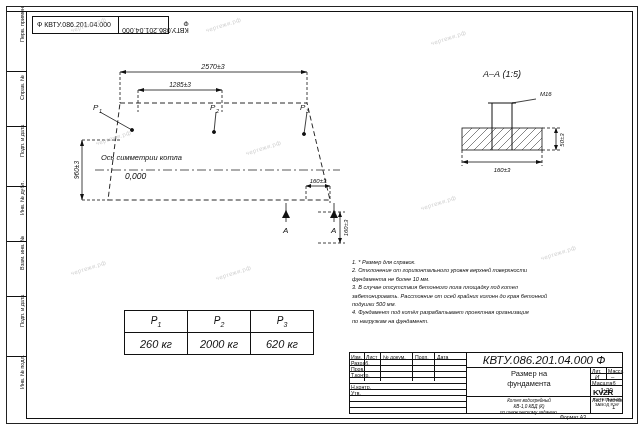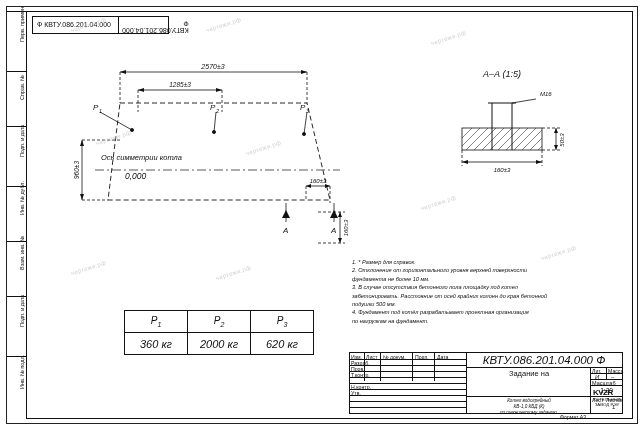--- a/index.html
+++ b/index.html
@@ -199,21 +199,21 @@
   <div class="wm" style="left:540px;top:250px;">чертежи.рф</div>
 
   <table id="ptable">
     <tbody>
         <tr>
       <td><span>P</span><span style="font-size:7px;vertical-align:sub;">1</span></td>
       <td><span>P</span><span style="font-size:7px;vertical-align:sub;">2</span></td>
       <td><span>P</span><span style="font-size:7px;vertical-align:sub;">3</span></td>
     </tr>
     <tr>
-      <td class="val">360 кг</td>
+      <td class="val">260 кг</td>
       <td class="val">2000 кг</td>
       <td class="val">620 кг</td>
     </tr>
   </tbody>
     </table>
 
   <div class="notes">
     <div>1. * Размер для справок.</div>
     <div>2. Отклонение от горизонтального уровня верхней поверхности</div>
     <div>фундамента не более 10 мм.</div>
@@ -257,21 +257,22 @@
     <div class="tbtxt" style="left:87px;top:1px;">Дата</div>
 
     <div class="tbtxt" style="left:1px;top:7px;">Разраб.</div>
     <div class="tbtxt" style="left:1px;top:13px;">Пров.</div>
     <div class="tbtxt" style="left:1px;top:19px;">Т.контр.</div>
     <div class="tbtxt" style="left:1px;top:31px;">Н.контр.</div>
     <div class="tbtxt" style="left:1px;top:37px;">Утв.</div>
 
     <div class="code">КВТУ.086.201.04.000 Ф</div>
     <div class="tname">
-      <div>Задание на</div>
+      <div>Размер на</div>
+      <div>фундамента</div>
     </div>
     <div class="tsub">
       <div>Котел водогрейный</div>
       <div>КВ-1,0 КБД (К)</div>
       <div>по техническому заданию.</div>
     </div>
 
     <div class="tbtxt" style="left:242px;top:15px;">Лит.</div>
     <div class="tbtxt" style="left:258px;top:15px;">Масса</div>
     <div class="tbtxt" style="left:242px;top:27px;font-size:5.5px;">Масштаб</div>

